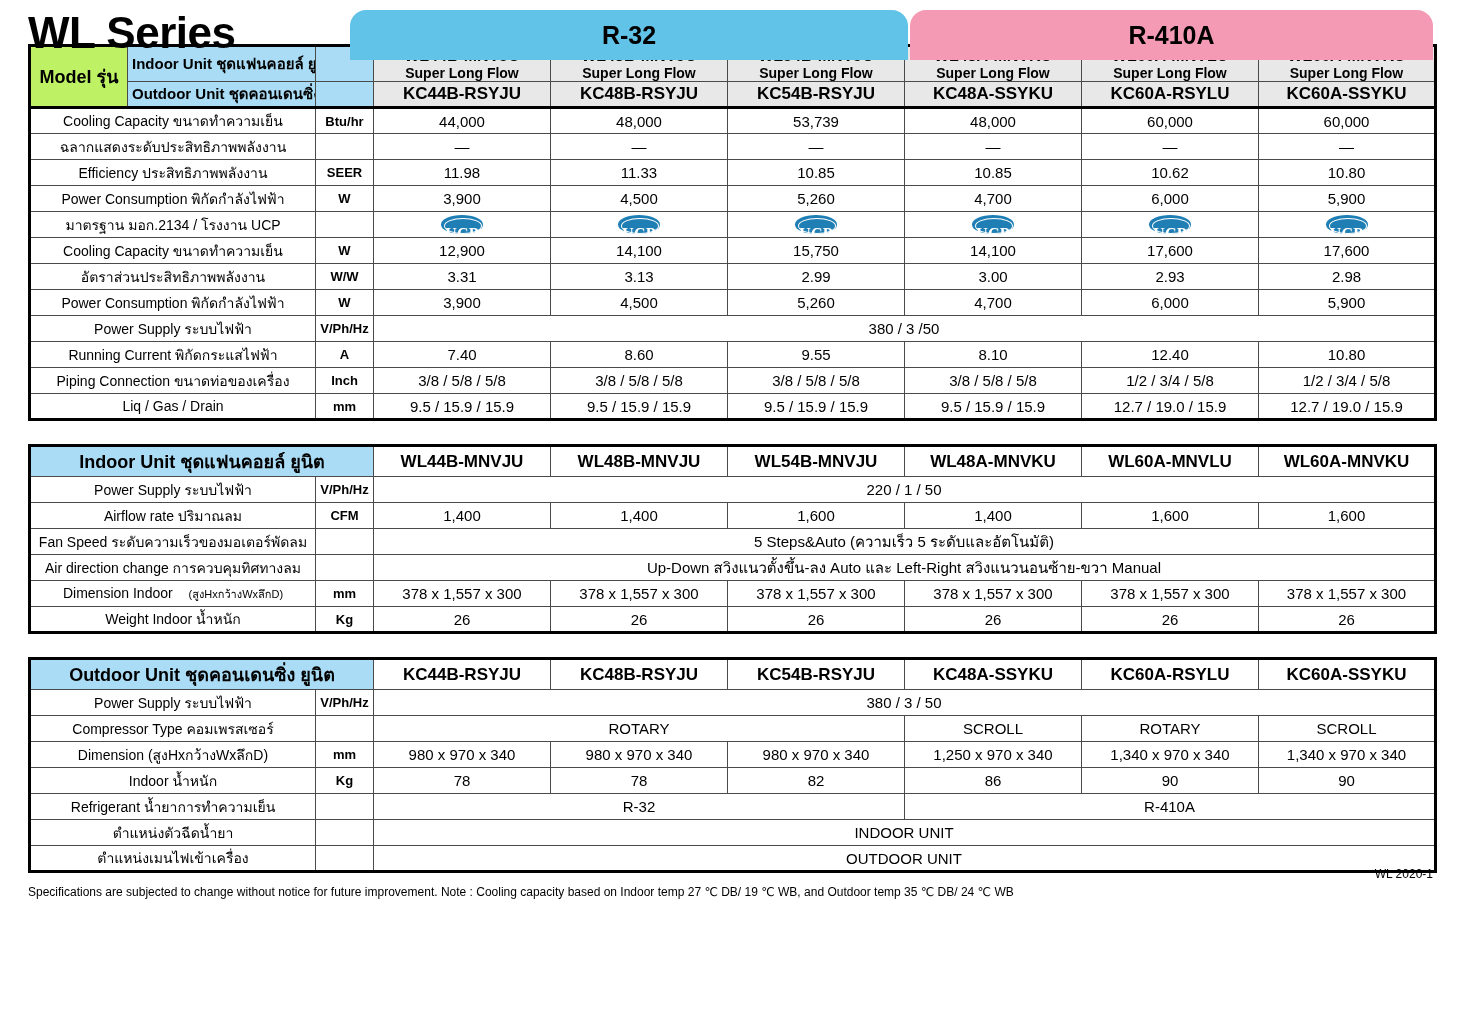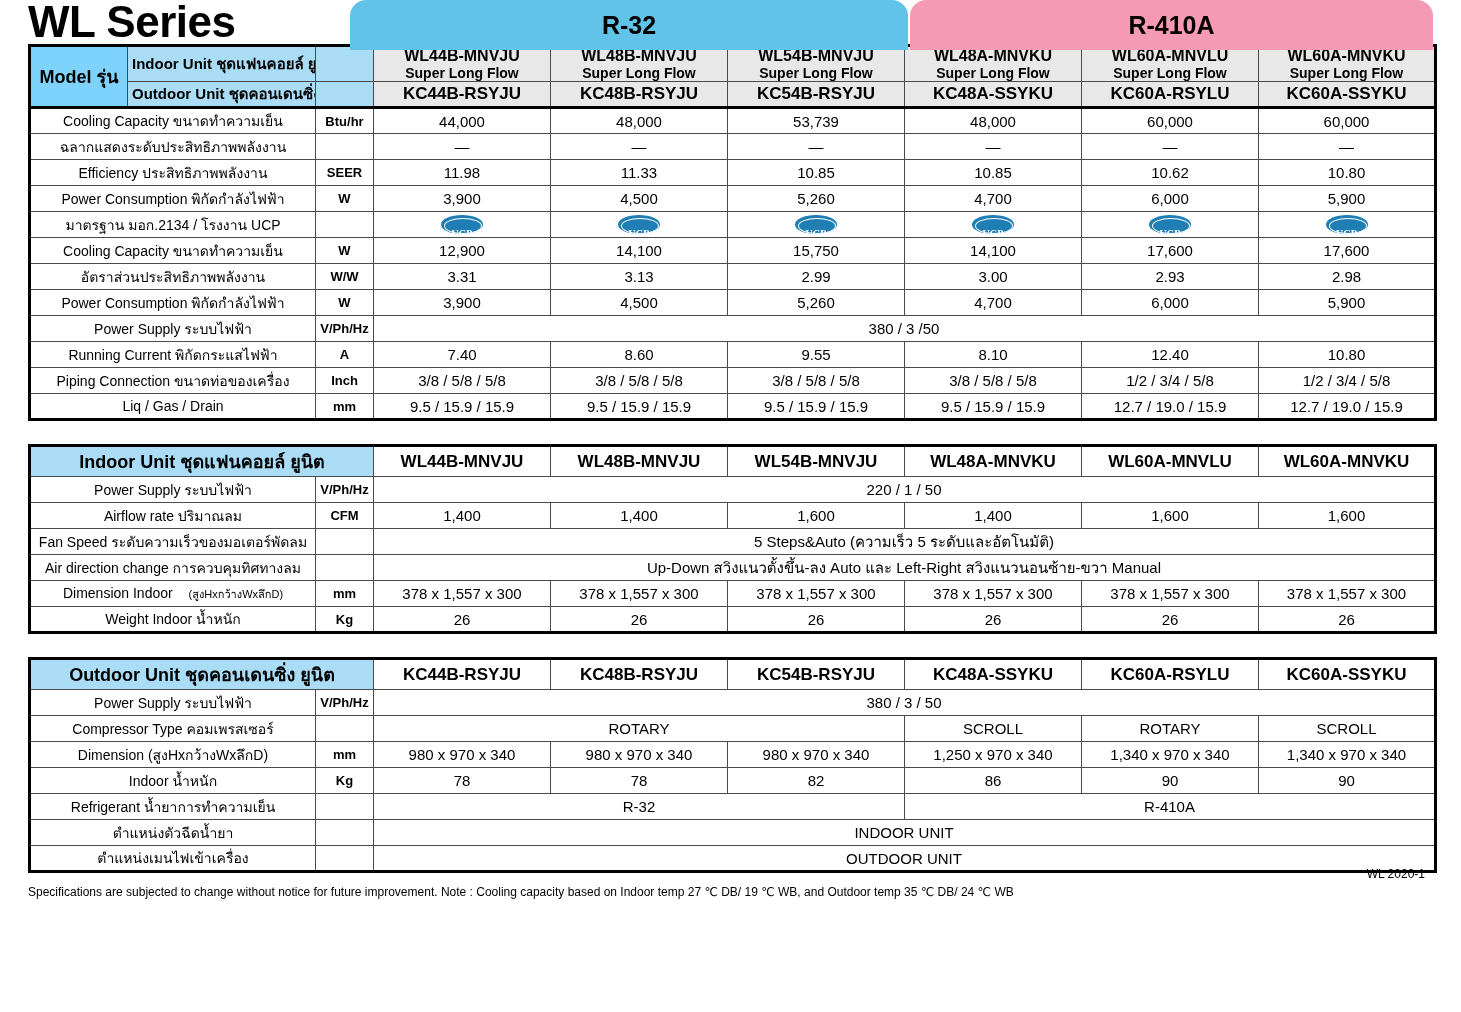--- a/index.html
+++ b/index.html
@@ -13,21 +13,21 @@
     color: #000;
     overflow: hidden;
   }
   .page { position: relative; width: 1461px; height: 1012px; padding: 0 28px; }
 
   
   .topband {
     position: relative;
     height: 70px;
     display: flex;
-    align-items: flex-start;
+    align-items: center;
   }
   .series-title {
     font-size: 44px;
     font-weight: bold;
     letter-spacing: -0.5px;
     line-height: 1;
     padding-bottom: 4px;
     width: 322px;
     flex: 0 0 322px;
   }
@@ -67,21 +67,21 @@
   td.unit { font-size: 13px; font-weight: bold; }
   td.val  { font-size: 15px; }
 
   .thick-top    { border-top: 3px solid #000 !important; }
   .thick-bottom { border-bottom: 3px solid #000 !important; }
   .thick-left   { border-left: 3px solid #000 !important; }
   .thick-right  { border-right: 3px solid #000 !important; }
 
   
   .hdr-model {
-    background: #7dd3fc;
+    background: #bef264;
     font-size: 18px; font-weight: bold;
     height: 40px;
   }
   .hdr-sub {
     background: #aadcf5;
     font-weight: bold; font-size: 15px;
     text-align: left; padding-left: 10px;
     height: 40px;
   }
   .hdr-ind {
@@ -121,40 +121,40 @@
     content: "";
     position: absolute; left: 3px; top: 2.5px;
     width: 36px; height: 14px;
     border: 1px solid #ffffff;
     border-radius: 50%;
   }
   .ucp span {
     position: absolute; left: 0; top: 9px;
     width: 100%; height: 100%;
     display: flex; align-items: center; justify-content: center;
-    color: #fff; font-size: 10px; font-weight: bold;
+    color: #fff; font-size: 16px; font-weight: bold;
     font-family: "Liberation Serif", serif;
     letter-spacing: 0.2px;
   }
 
   .small-thai { font-size: 11px; padding-left: 12px; }
 
   
   .footer {
     position: relative;
     margin-top: 8px;
     height: 40px;
   }
   .footer-note {
     font-size: 12px;
     padding-top: 4px;
   }
   .footer-code {
     position: absolute;
-    right: 8px; top: -14px;
+    right: 0; top: -14px;
     font-size: 12px;
   }
 </style>
 </head>
 <body>
 
 <div class="page">
 
   <div class="topband">
     <div class="series-title">WL Series</div>

